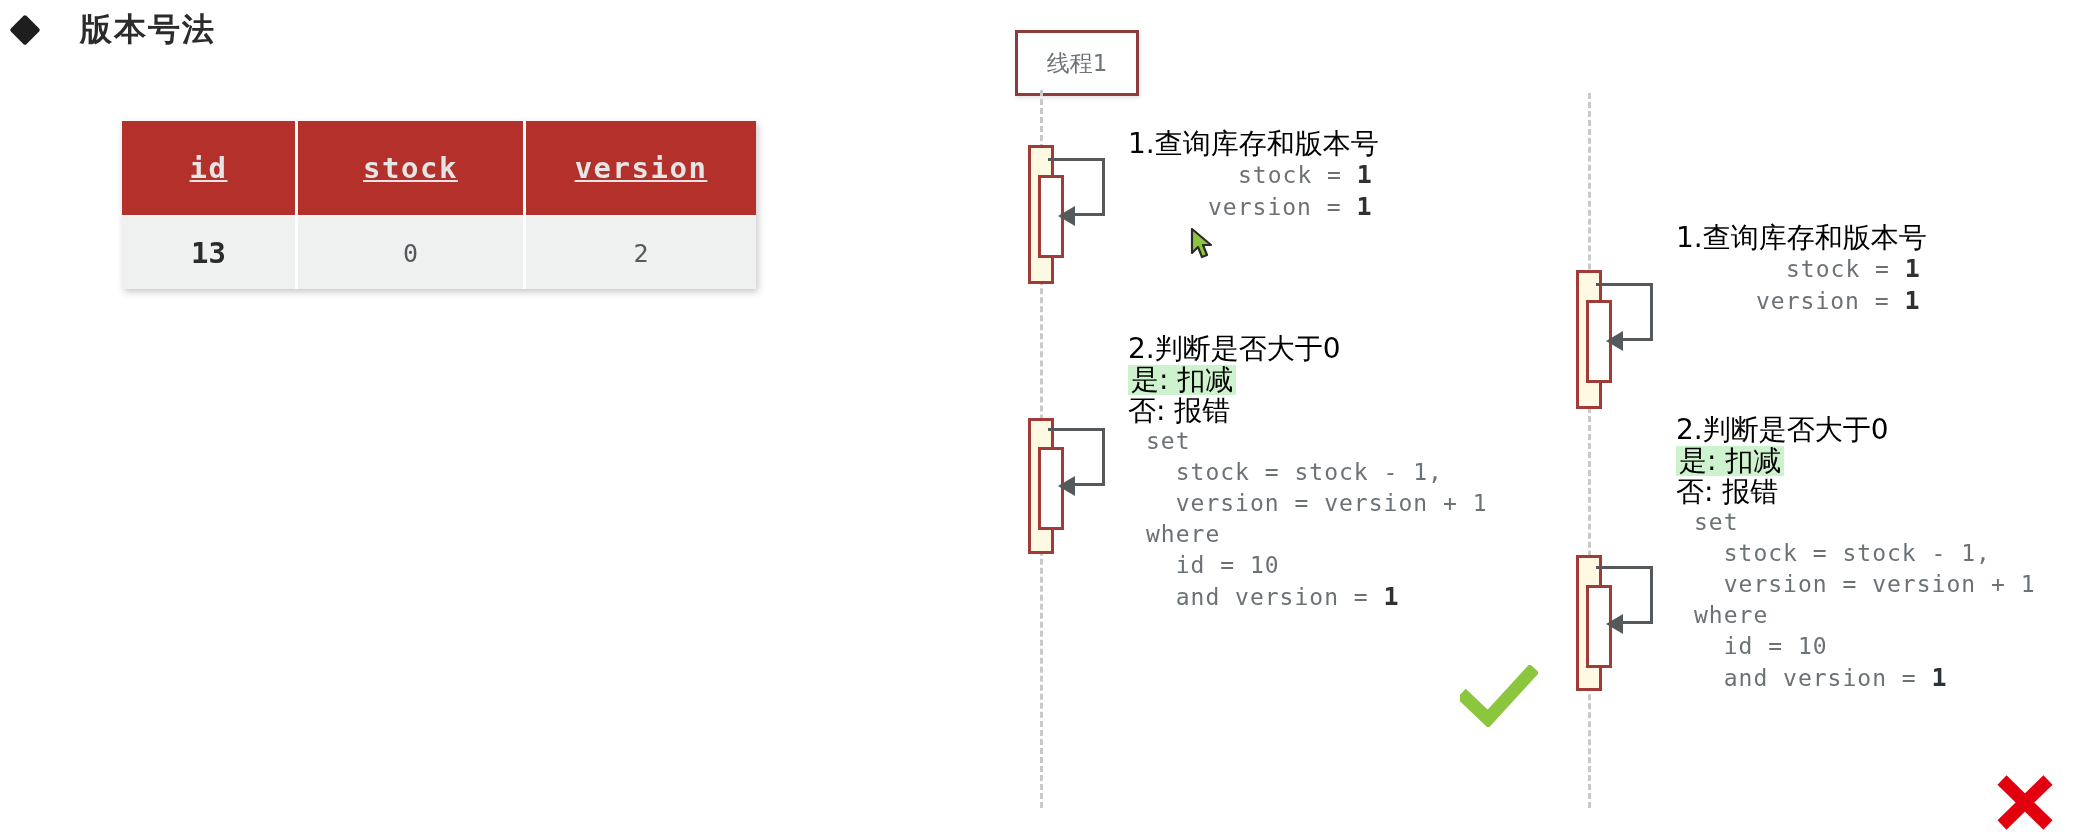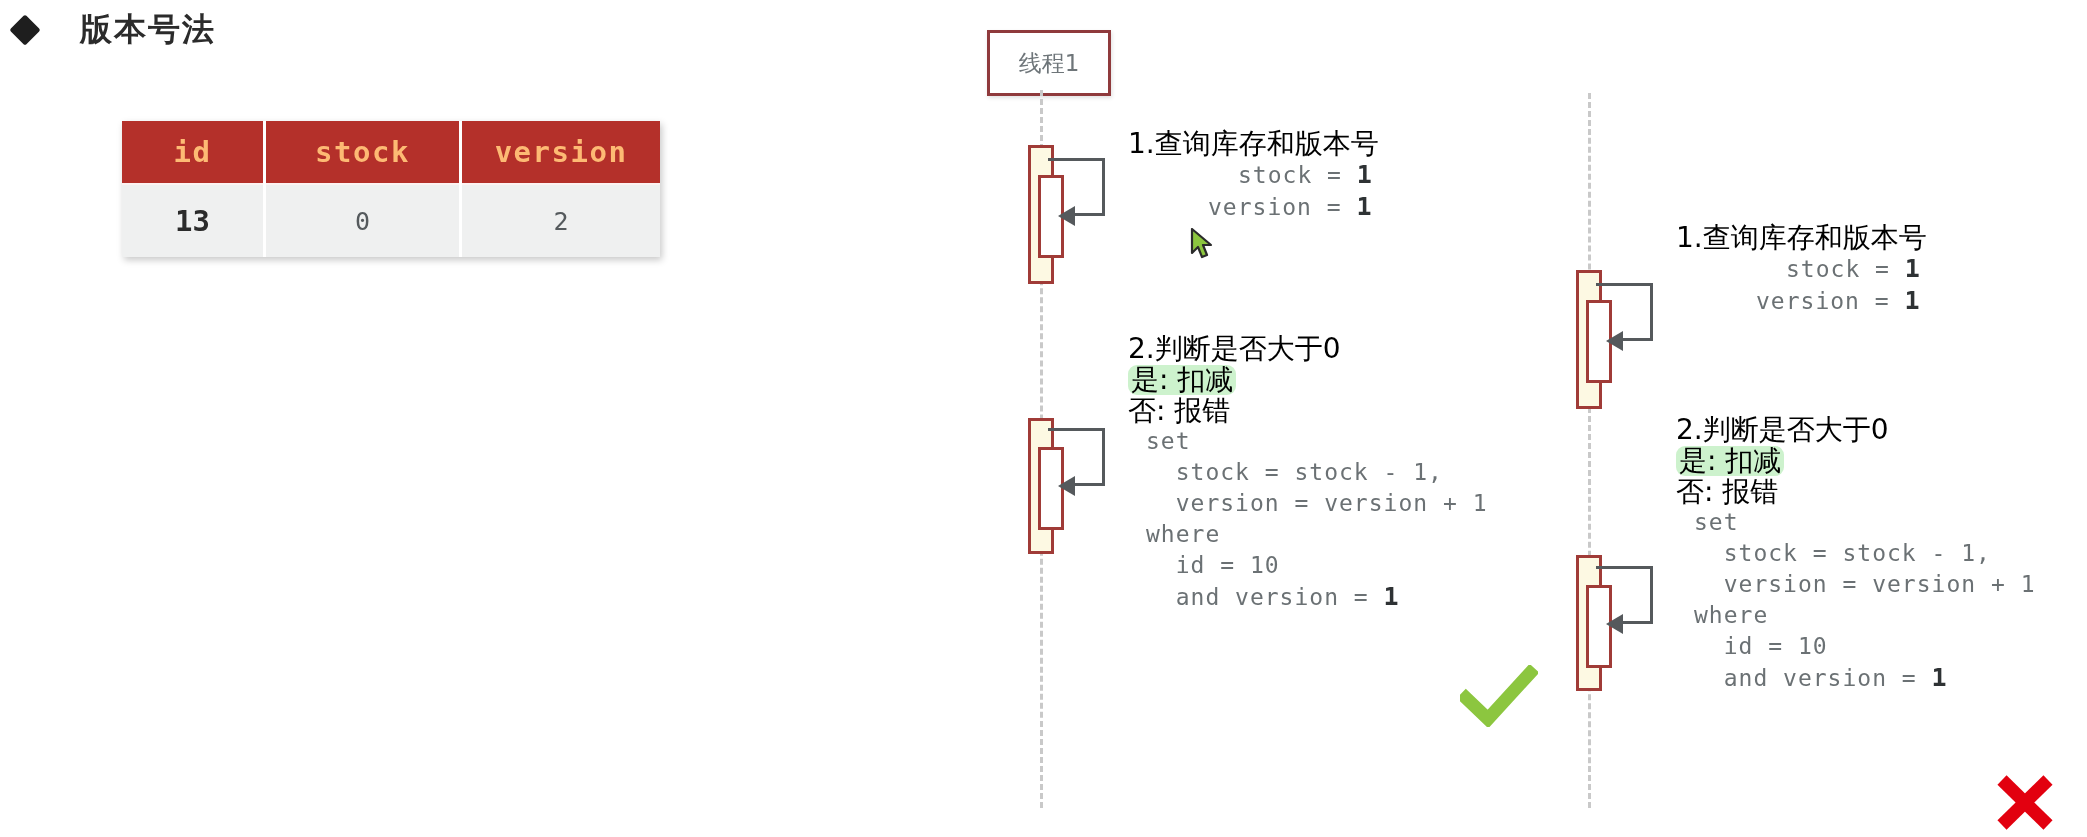--- a/index.html
+++ b/index.html
@@ -48,28 +48,29 @@
     top: 121px;
     box-shadow: 2px 3px 7px rgba(0,0,0,0.22);
     background: #eff0f0;
   }
   table.stock-table {
     border-collapse: collapse;
     table-layout: fixed;
   }
   table.stock-table th {
     background: #b4302a;
-    color: #fdba74;
+    color: #e5e5e5;
     font-family: "DejaVu Sans Mono", "Liberation Mono", monospace;
     font-weight: bold;
     font-size: 29px;
     letter-spacing: 1.5px;
     height: 62px;
     border-right: 3px solid #ffffff;
-    padding: 0;
+    padding: 16px;
+    text-decoration: underline;
   }
   table.stock-table th:last-child { border-right: none; }
   table.stock-table td {
     background: #eff0f0;
     color: #555a5d;
     font-family: "DejaVu Sans Mono", "Liberation Mono", monospace;
     font-size: 25px;
     text-align: center;
     height: 72px;
     border-right: 3px solid #ffffff;
@@ -93,20 +94,21 @@
     position: absolute;
     border: 3px solid #8f3a3c;
     background: #ffffff;
     color: #6e7579;
     font-size: 23px;
     display: flex;
     align-items: center;
     justify-content: center;
     font-family: "DejaVu Sans", "Liberation Sans", sans-serif;
     box-shadow: 1px 2px 4px rgba(0,0,0,0.12);
+    margin-left: 28px;
   }
   .lifeline {
     position: absolute;
     width: 0;
     border-left: 3px dashed #c9c9c9;
   }
   .act-outer {
     position: absolute;
     width: 20px;
     background: #fdf9e3;
@@ -156,21 +158,20 @@
   .code-line b {
     color: #2e3234;
     font-weight: bold;
     font-size: 25px;
   }
   .hl-yes {
     background: #cdf2cd;
     padding: 0 3px;
     display: inline-block;
     line-height: 30px;
-    border-radius: 9px;
   }
   .mark {
     position: absolute;
     font-size: 0;
     line-height: 0;
   }
 
   
   .cursor { position: absolute; }
 </style>

